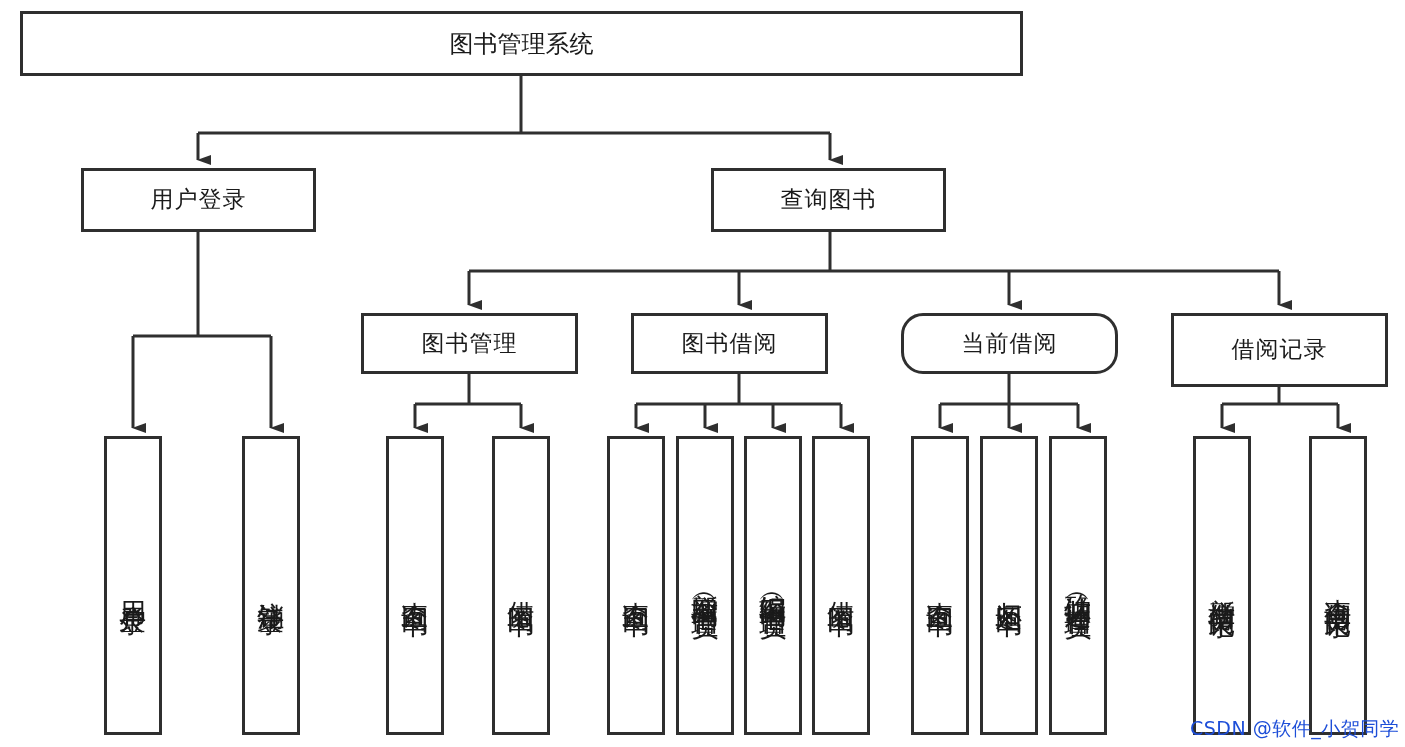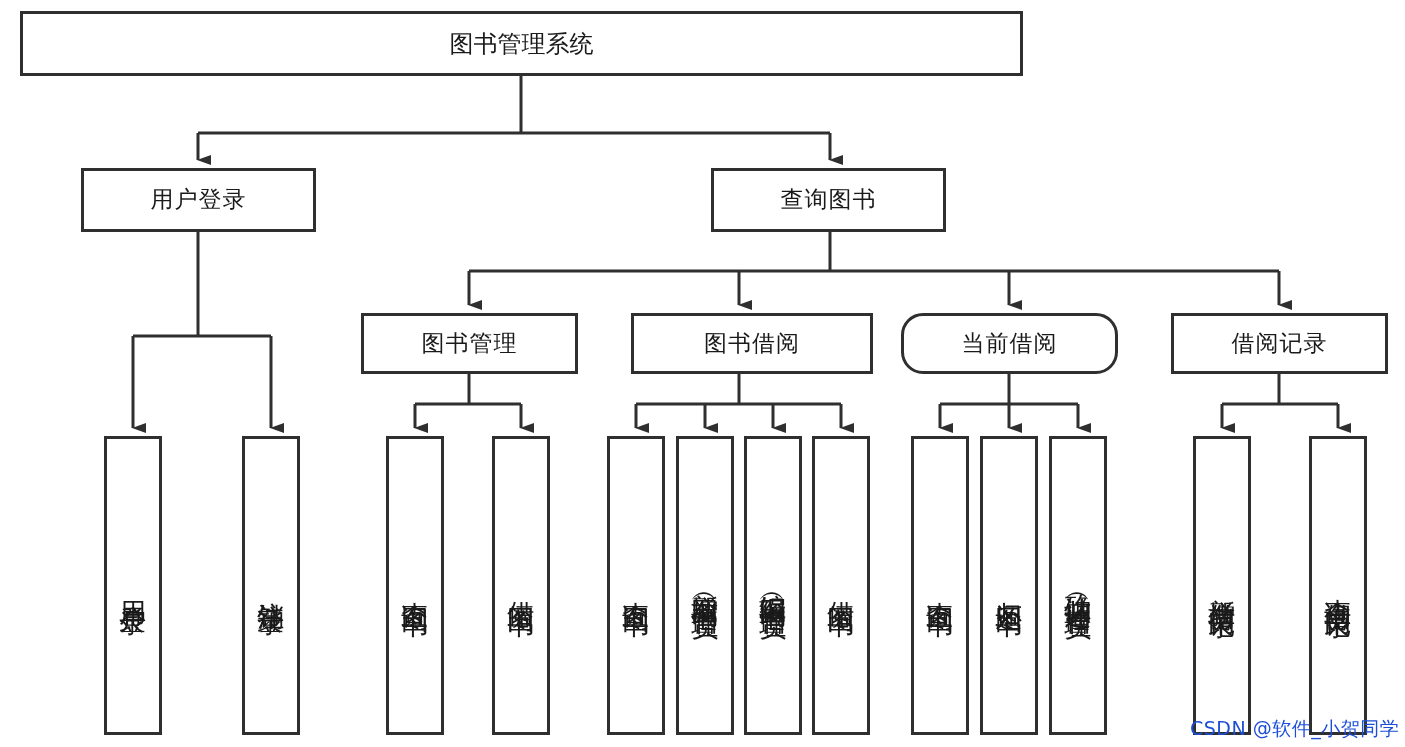--- a/index.html
+++ b/index.html
@@ -127,27 +127,27 @@
   <div class="node h" style="left:81px; top:168px; width:235px; height:64px;">
     <span>用户登录</span>
   </div>
   <div class="node h" style="left:711px; top:168px; width:235px; height:64px;">
     <span>查询图书</span>
   </div>
 
   <div class="node h" style="left:361px; top:313px; width:217px; height:61px;">
     <span>图书管理</span>
   </div>
-  <div class="node h" style="left:631px; top:313px; width:242px; height:61px;">
+  <div class="node h" style="left:631px; top:313px; width:197px; height:61px;">
     <span>图书借阅</span>
   </div>
   <div class="node h" style="left:901px; top:313px; width:217px; height:61px;border-radius:22px;">
     <span>当前借阅</span>
   </div>
-  <div class="node h" style="left:1171px; top:313px; width:217px; height:61px;">
+  <div class="node h" style="left:1171px; top:313px; width:217px; height:74px;">
     <span>借阅记录</span>
   </div>
 
   <div class="node leaf" style="left:104px; top:436px; width:58px; height:299px;">
     <span class="vtext">用户登录</span>
   </div>
   <div class="node leaf" style="left:242px; top:436px; width:58px; height:299px;">
     <span class="vtext">注销登录</span>
   </div>
 

